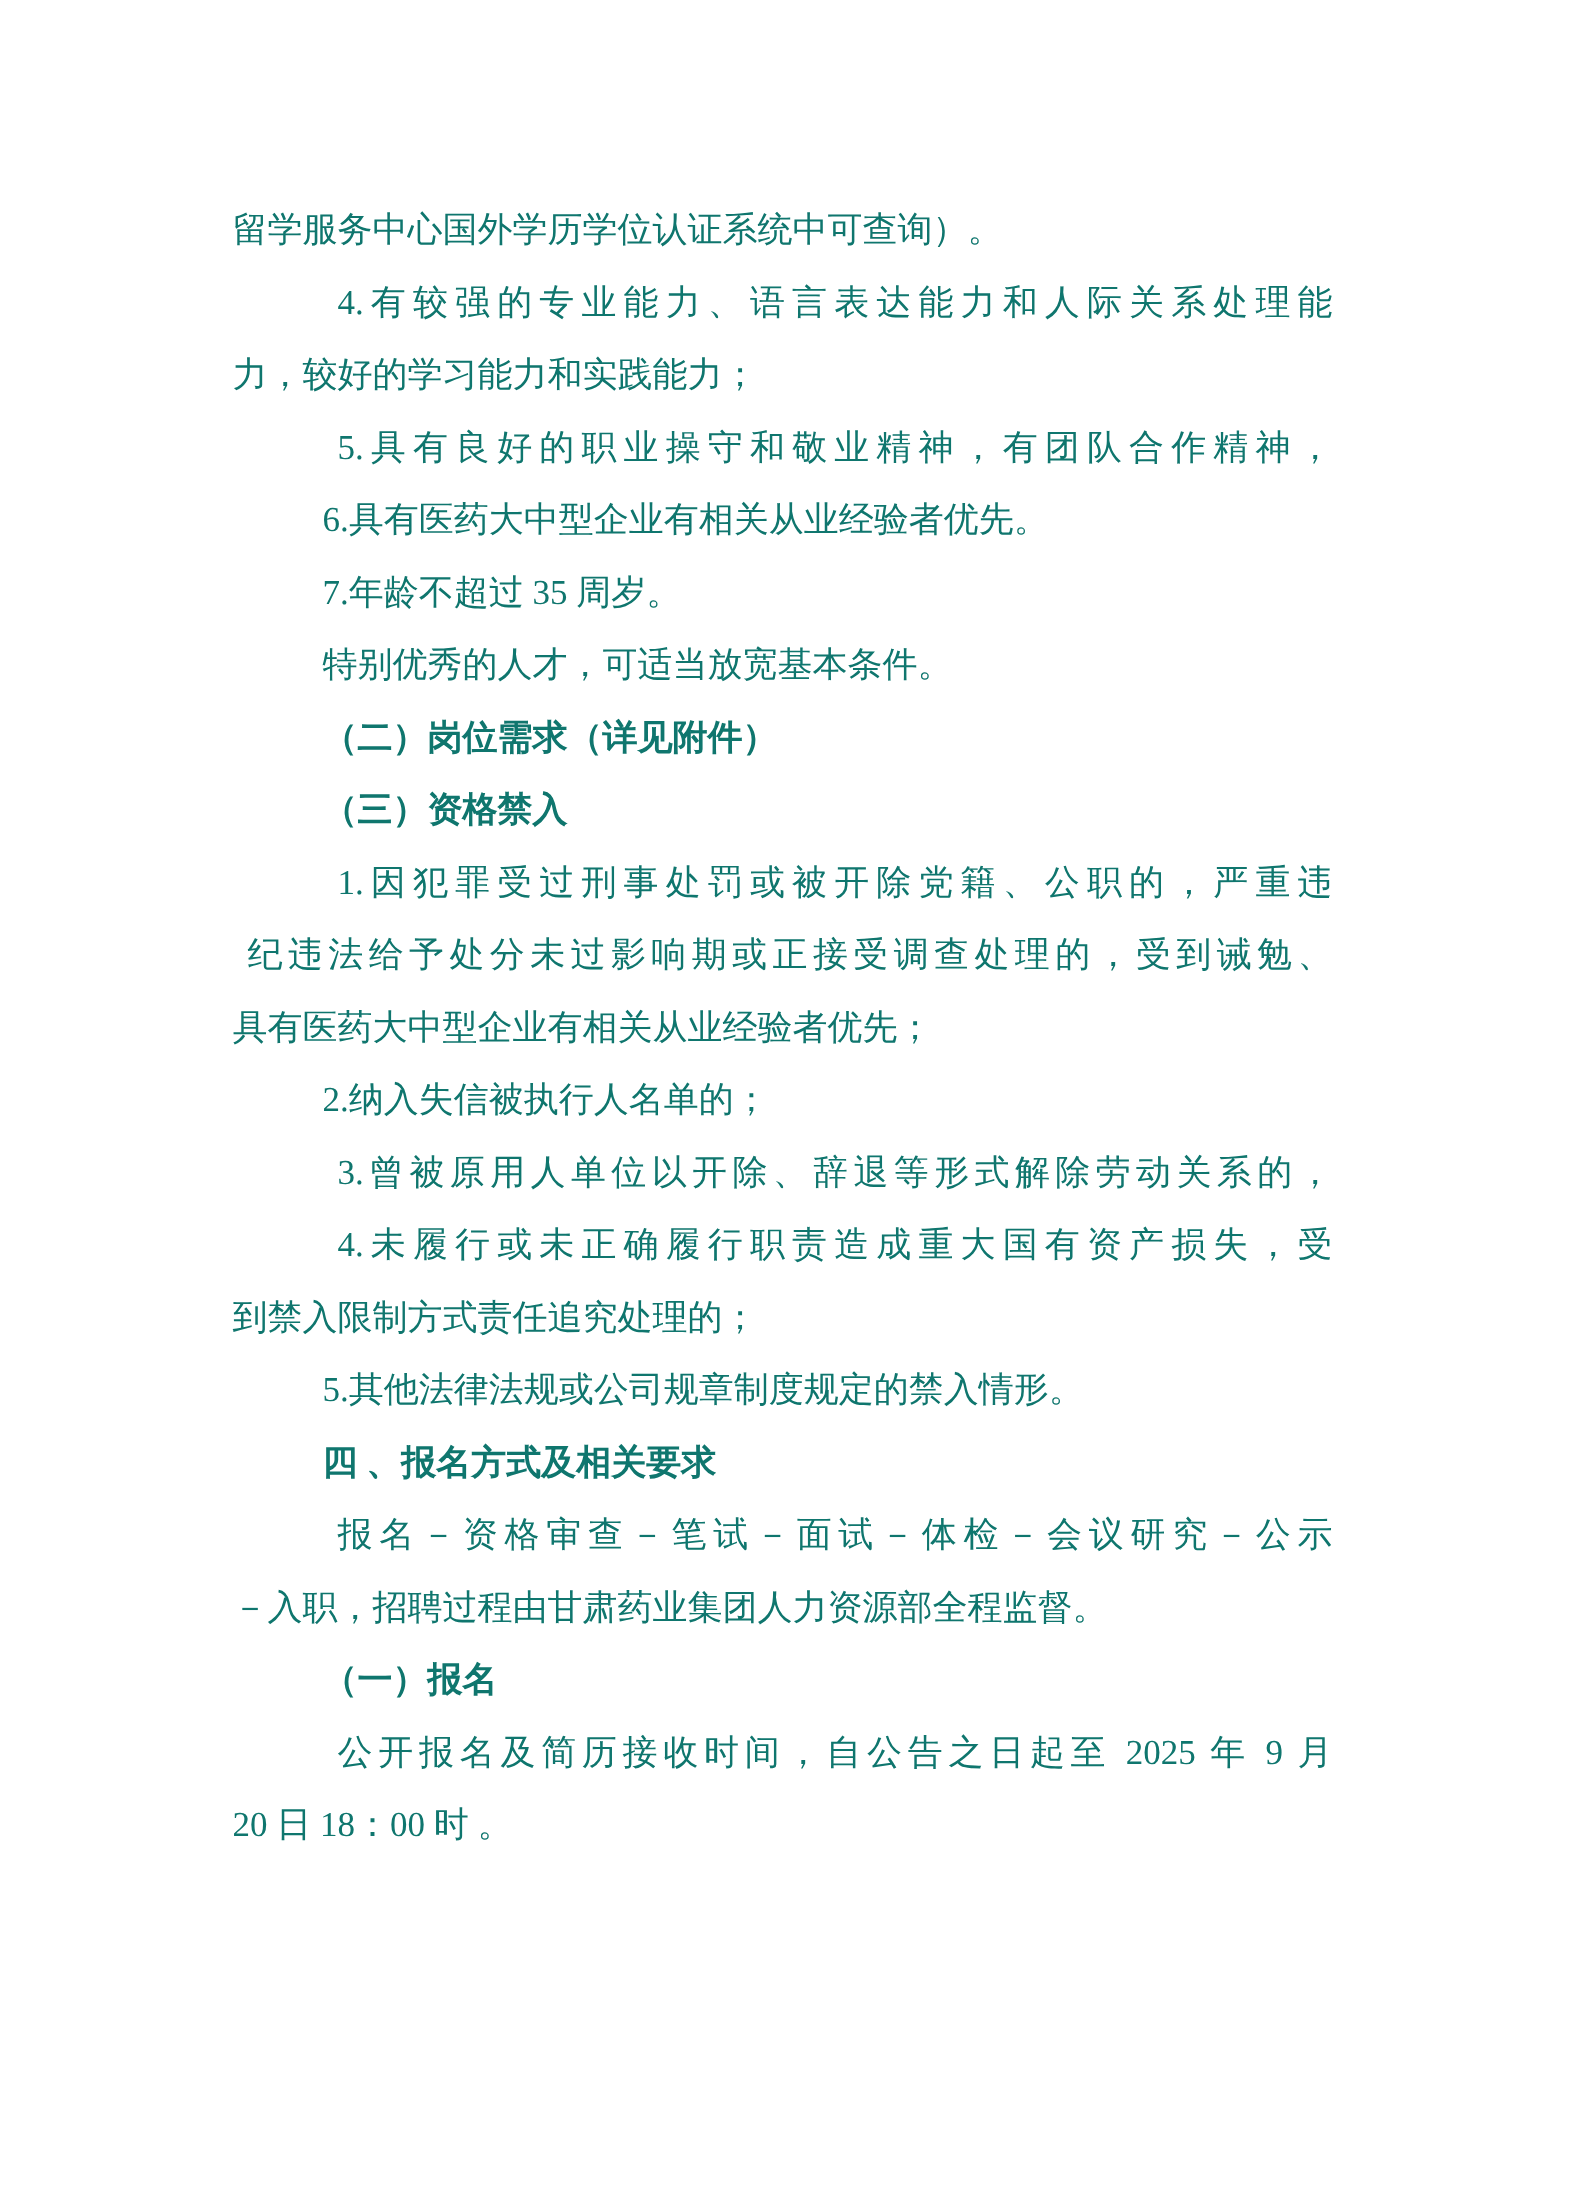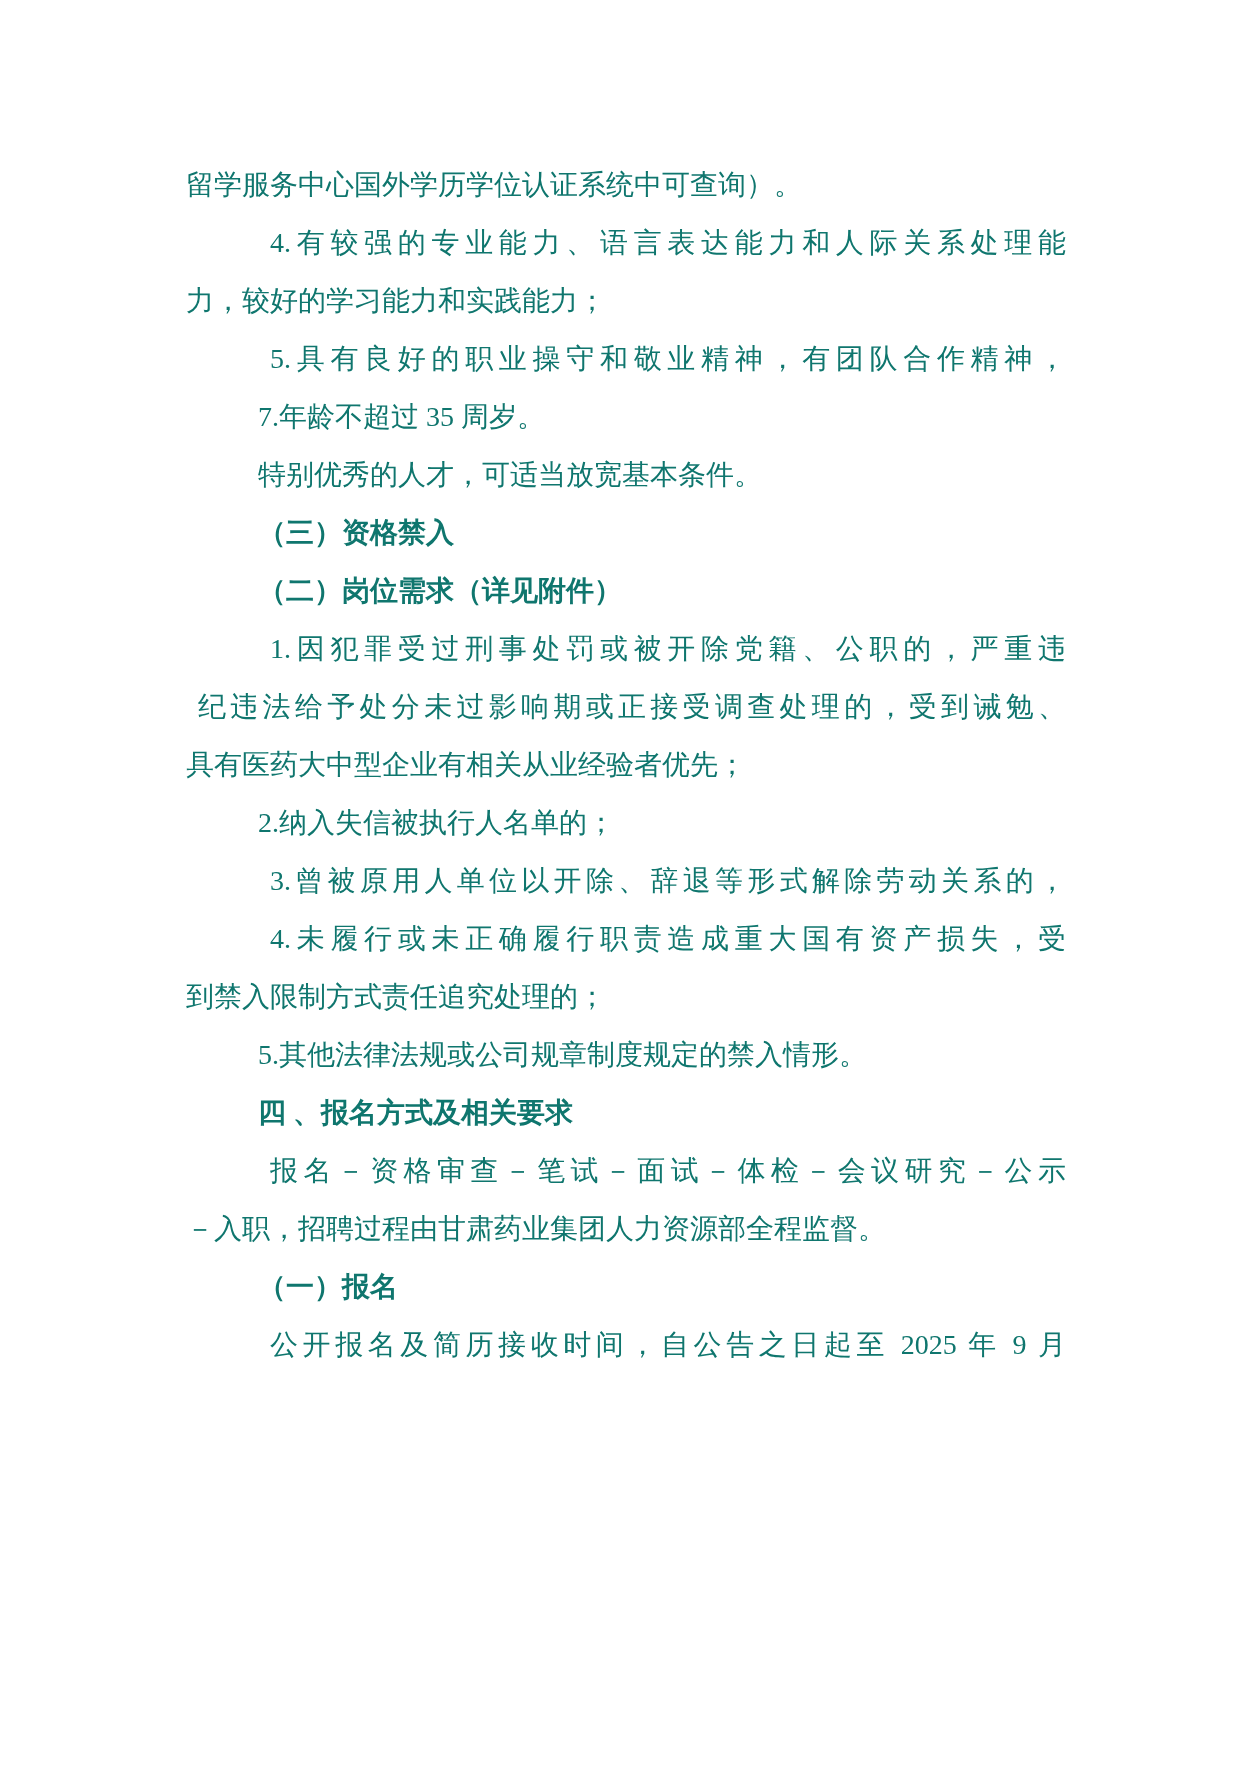--- a/index.html
+++ b/index.html
@@ -41,31 +41,33 @@
 </style>
 </head>
 <body>
 
 <div class="page">
   <div class="content" style="color: rgb(17, 17, 17);">
       <div class="line">留学服务中心国外学历学位认证系统中可查询）。</div>
       <div class="line indent fill">4.有较强的专业能力、语言表达能力和人际关系处理能</div>
       <div class="line">力，较好的学习能力和实践能力；</div>
       <div class="line indent fill">5.具有良好的职业操守和敬业精神，有团队合作精神，</div>
+      <div class="line indent">6.具有医药大中型企业有相关从业经验者优先。</div>
       <div class="line indent">7.年龄不超过 35 周岁。</div>
       <div class="line indent">特别优秀的人才，可适当放宽基本条件。</div>
+      <div class="line indent bold">（二）岗位需求（详见附件）</div>
       <div class="line indent bold">（三）资格禁入</div>
-      <div class="line indent bold">（二）岗位需求（详见附件）</div>
       <div class="line indent fill">1.因犯罪受过刑事处罚或被开除党籍、公职的，严重违</div>
       <div class="line fill">纪违法给予处分未过影响期或正接受调查处理的，受到诫勉、</div>
       <div class="line">具有医药大中型企业有相关从业经验者优先；</div>
       <div class="line indent">2.纳入失信被执行人名单的；</div>
       <div class="line indent fill">3.曾被原用人单位以开除、辞退等形式解除劳动关系的，</div>
       <div class="line indent fill">4.未履行或未正确履行职责造成重大国有资产损失，受</div>
       <div class="line">到禁入限制方式责任追究处理的；</div>
       <div class="line indent">5.其他法律法规或公司规章制度规定的禁入情形。</div>
       <div class="line indent bold">四 、报名方式及相关要求</div>
       <div class="line indent fill">报名－资格审查－笔试－面试－体检－会议研究－公示</div>
       <div class="line">－入职，招聘过程由甘肃药业集团人力资源部全程监督。</div>
       <div class="line indent bold">（一）报名</div>
       <div class="line indent fill">公开报名及简历接收时间，自公告之日起至 2025 年 9 月</div>
+      <div class="line">20 日 18：00 时 。</div>
     </div>
 </div>
 
 </body></html>

